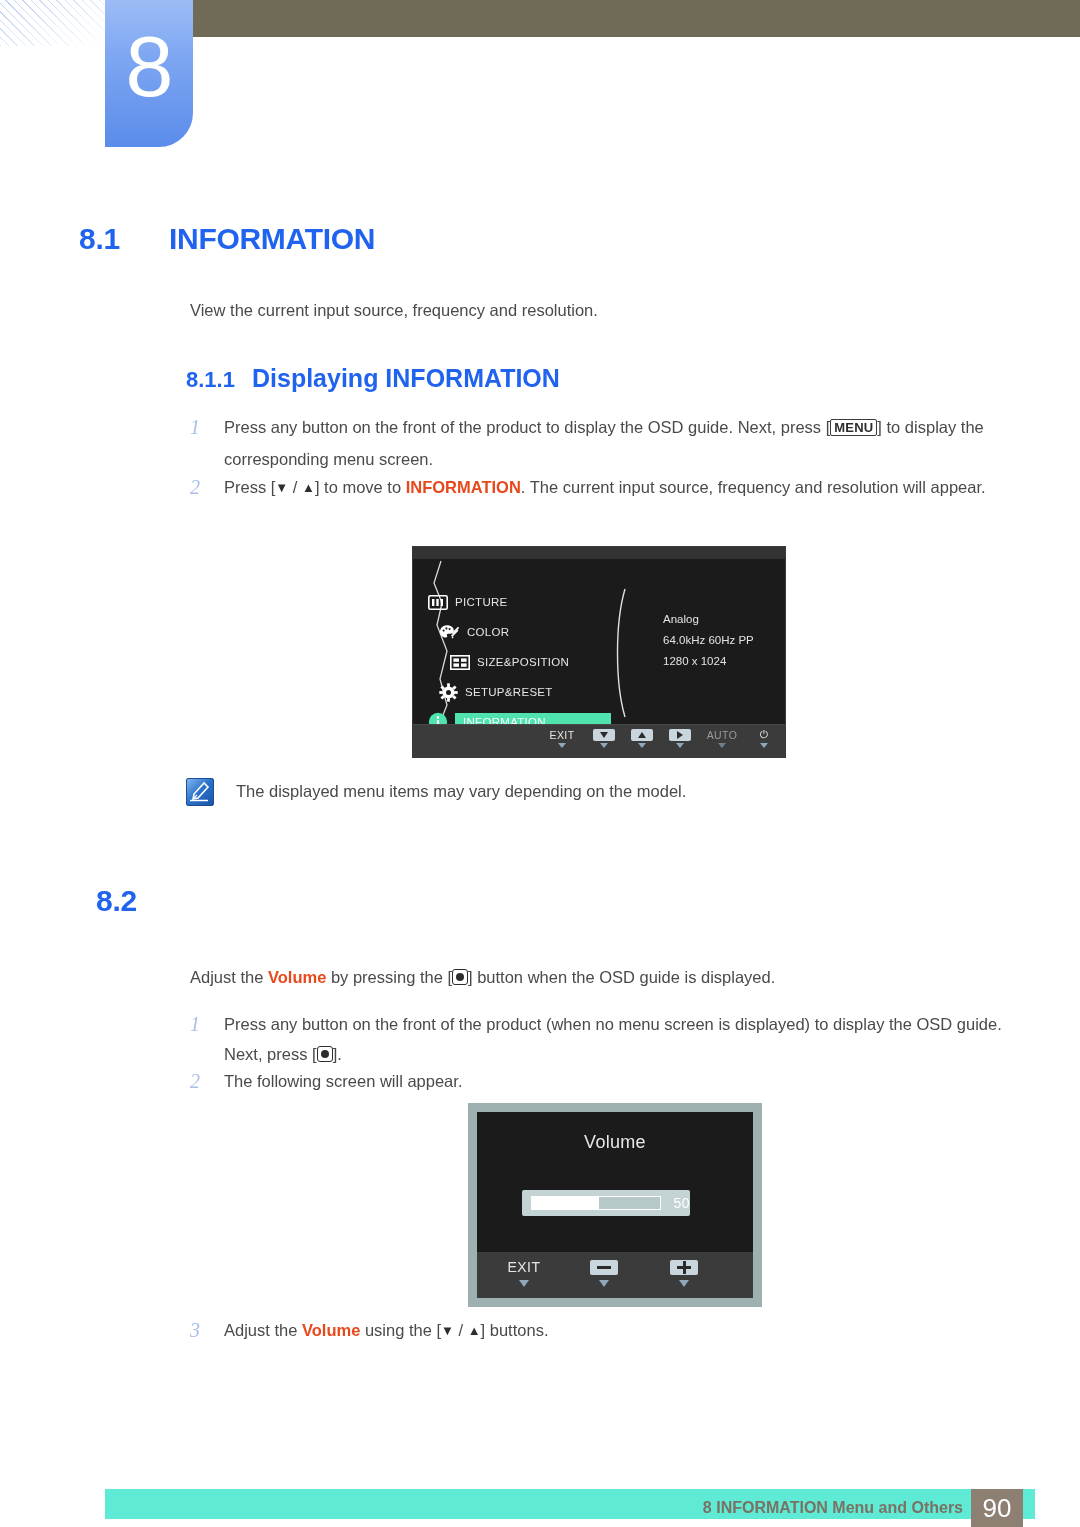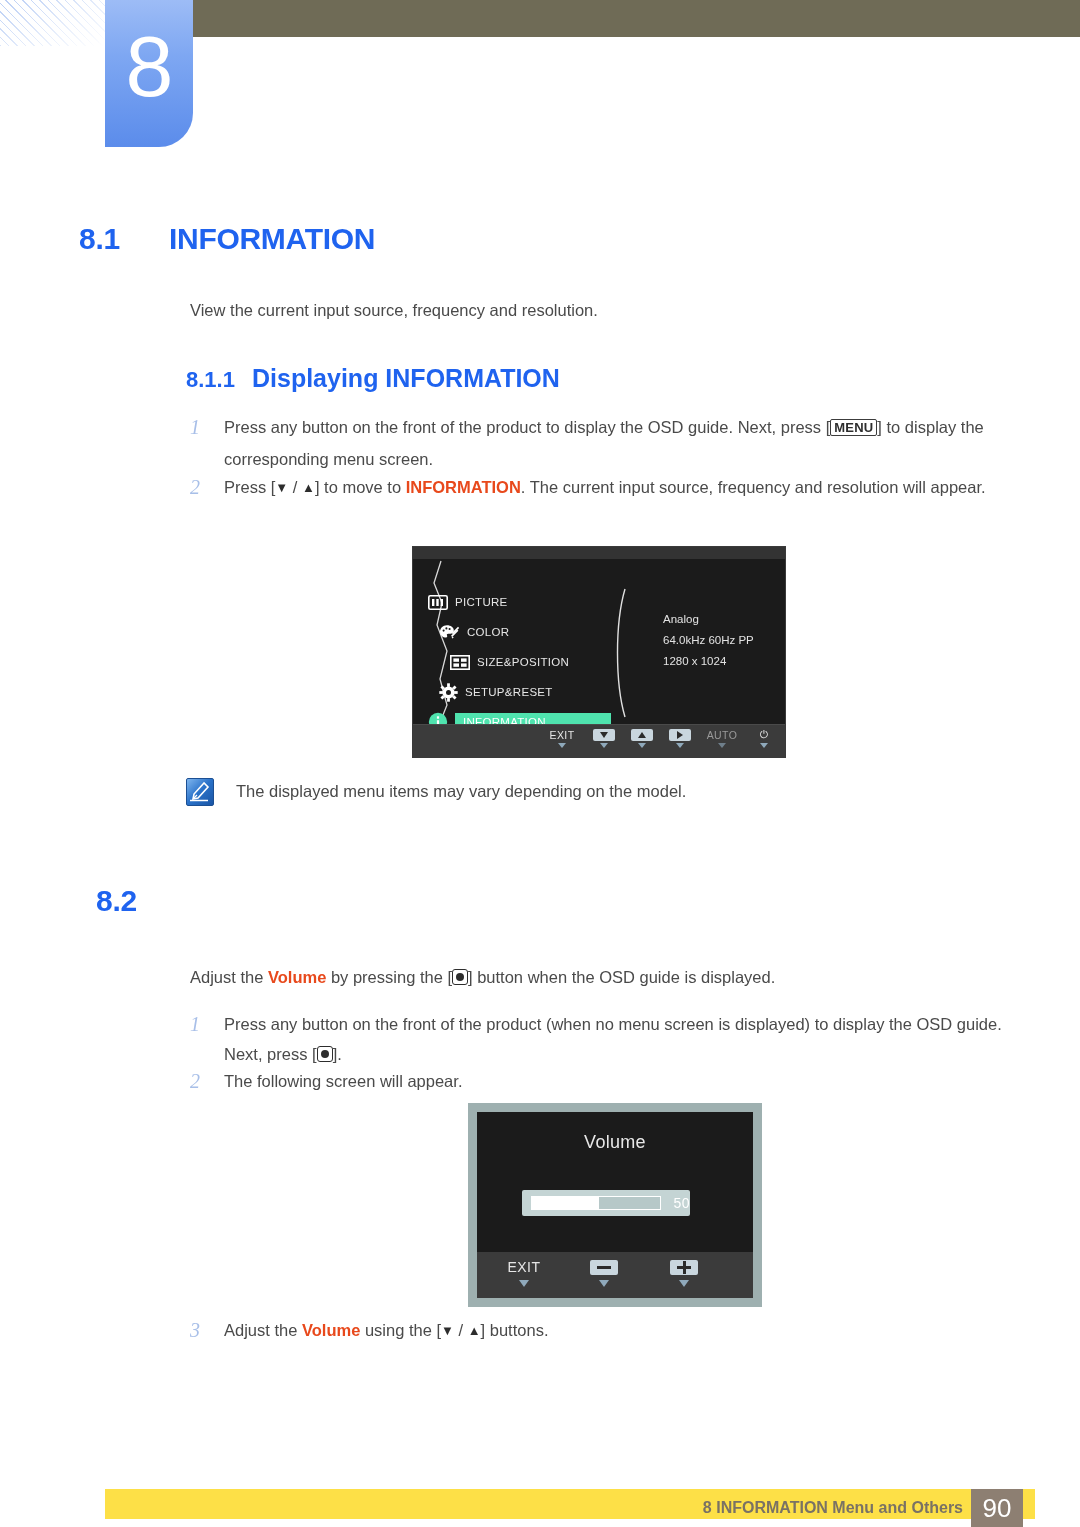--- a/index.html
+++ b/index.html
@@ -436,21 +436,21 @@
     background: #2b2b2b;
   }
 
   
   .footer {
     position: absolute;
     left: 105px;
     top: 1489px;
     width: 930px;
     height: 30px;
-    background: #fde047;
+    background: #5eead4;
   }
   .footer .ftext {
     position: absolute;
     right: 72px;
     top: 10px;
     color: #7a7264;
     font-size: 16px;
     font-weight: bold;
     white-space: nowrap;
   }

